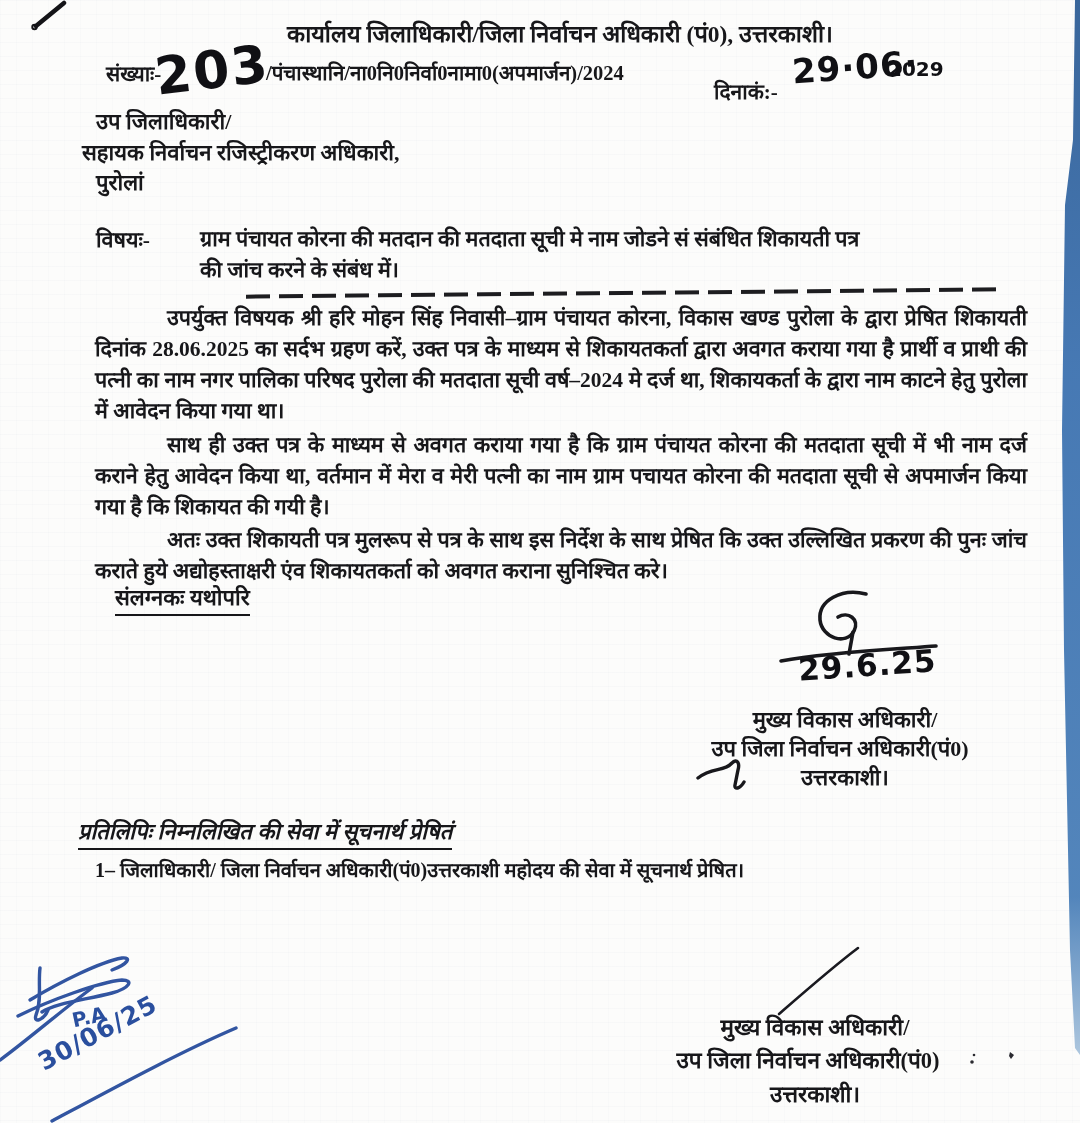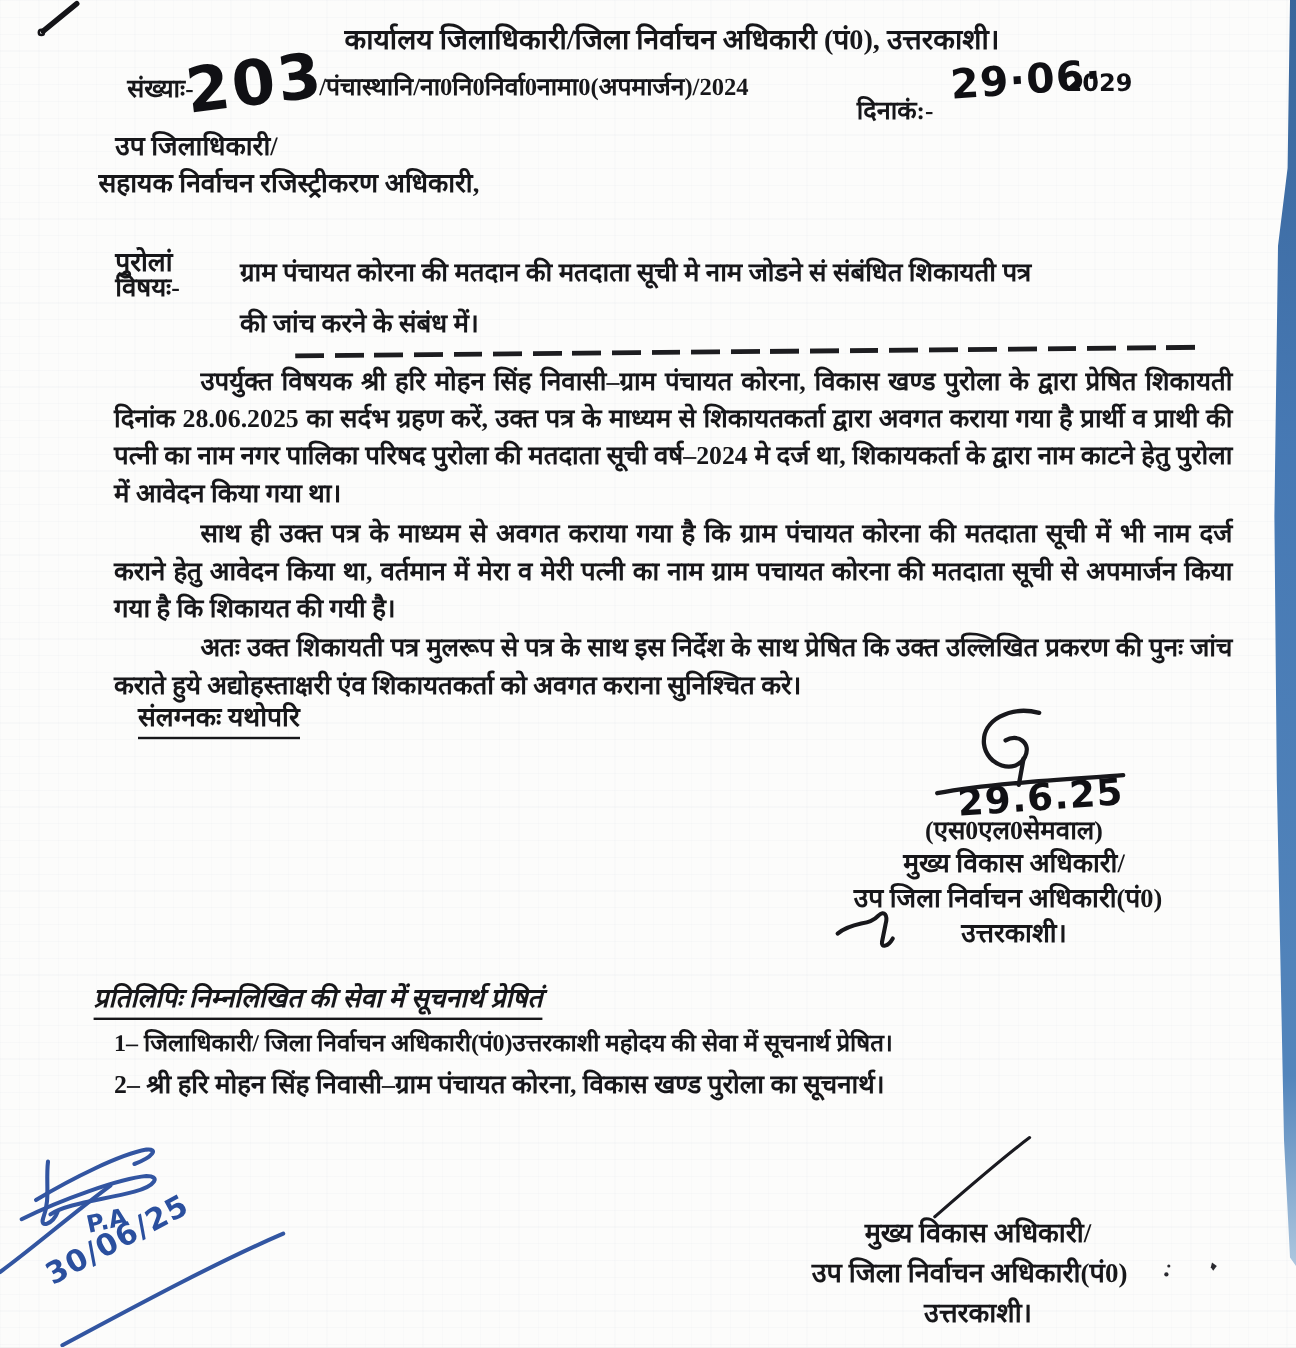--- a/index.html
+++ b/index.html
@@ -55,43 +55,41 @@
 
   <div class="t b" style="left:106px;top:61px;font-size:21px;">संख्याः-</div>
   <div class="t hw" style="left:155px;top:38px;font-size:52px;transform:rotate(-7deg);letter-spacing:2px;">203</div>
   <div class="t b" style="left:266px;top:61px;font-size:20.5px;">/पंचास्थानि/ना0नि0निर्वा0नामा0(अपमार्जन)/2024</div>
   <div class="t b" style="left:714px;top:59px;font-size:21px;margin-top:20px;">दिनाकं:-</div>
   <div class="t hw" style="left:792px;top:46px;font-size:34px;transform:rotate(-4deg);letter-spacing:1px;">29·06·</div>
   <div class="t hw" style="left:888px;top:57px;font-size:20px;">2029</div>
 
   <div class="t b" style="left:96px;top:108px;font-size:22px;">उप जिलाधिकारी/</div>
   <div class="t b" style="left:82px;top:139px;font-size:22px;">सहायक निर्वाचन रजिस्ट्रीकरण अधिकारी,</div>
-  <div class="t b" style="left:96px;top:169px;font-size:22px;margin-top:36px;">पुरोलां</div>
+  <div class="t b" style="left:96px;top:169px;font-size:22px;">पुरोलां</div>
 
   <div class="t b" style="left:96px;top:227px;font-size:21.5px;">विषयः-</div>
-  <div class="t b" style="left:200px;top:214px;font-size:21.5px;">ग्राम पंचायत कोरना की मतदान की मतदाता सूची मे नाम जोडने सं संबंधित शिकायती पत्र</div>
+  <div class="t b" style="left:200px;top:226px;font-size:21.5px;">ग्राम पंचायत कोरना की मतदान की मतदाता सूची मे नाम जोडने सं संबंधित शिकायती पत्र</div>
   <div class="t b" style="left:200px;top:257px;font-size:21.5px;">की जांच करने के संबंध में।</div>
 
   <div id="dashline"></div>
 
   <div class="para" style="top:303px;">उपर्युक्त विषयक श्री हरि मोहन सिंह निवासी–ग्राम पंचायत कोरना, विकास खण्ड पुरोला के द्वारा प्रेषित शिकायती दिनांक 28.06.2025 का सर्दभ ग्रहण करें, उक्त पत्र के माध्यम से शिकायतकर्ता द्वारा अवगत कराया गया है प्रार्थी व प्राथी की पत्नी का नाम नगर पालिका परिषद पुरोला की मतदाता सूची वर्ष–2024 मे दर्ज था, शिकायकर्ता के द्वारा नाम काटने हेतु पुरोला में आवेदन किया गया था।</div>
   <div class="para" style="top:430px;">साथ ही उक्त पत्र के माध्यम से अवगत कराया गया है कि ग्राम पंचायत कोरना की मतदाता सूची में भी नाम दर्ज कराने हेतु आवेदन किया था, वर्तमान में मेरा व मेरी पत्नी का नाम ग्राम पचायत कोरना की मतदाता सूची से अपमार्जन किया गया है कि शिकायत की गयी है।</div>
   <div class="para" style="top:525px;">अतः उक्त शिकायती पत्र मुलरूप से पत्र के साथ इस निर्देश के साथ प्रेषित कि उक्त उल्लिखित प्रकरण की पुनः जांच कराते हुये अद्योहस्ताक्षरी एंव शिकायतकर्ता को अवगत कराना सुनिश्चित करे।</div>
 
   <div class="t b underline" style="left:95px;top:584px;font-size:22px;margin-left:20px;">संलग्नकः यथोपरि</div>
 
   <div class="t hw" style="left:798px;top:646px;font-size:31px;transform:rotate(-4deg);letter-spacing:1px;">29.6.25</div>
-  <div class="t b ctr" style="left:715px;top:679px;width:260px;font-size:21.5px;">(एस0एल0सेमवाल)</div>
   <div class="t b ctr" style="left:700px;top:706px;width:290px;font-size:22px;">मुख्य विकास अधिकारी/</div>
   <div class="t b ctr" style="left:665px;top:735px;width:350px;font-size:22px;">उप जिला निर्वाचन अधिकारी(पं0)</div>
   <div class="t b ctr" style="left:700px;top:764px;width:290px;font-size:22px;">उत्तरकाशी।</div>
 
   <div class="t b underline" style="left:78px;top:818px;font-size:22px;font-style:italic;">प्रतिलिपिः निम्नलिखित की सेवा में सूचनार्थ प्रेषितं</div>
   <div class="t b" style="left:95px;top:858px;font-size:20px;">1– जिलाधिकारी/ जिला निर्वाचन अधिकारी(पं0)उत्तरकाशी महोदय की सेवा में सूचनार्थ प्रेषित।</div>
-  <div class="t b" style="left:95px;top:891px;font-size:21.5px;">2– श्री हरि मोहन सिंह निवासी–ग्राम पंचायत कोरना, विकास खण्ड पुरोला का सूचनार्थ।</div>
 
   <div class="t hw-blue" style="left:72px;top:1005px;font-size:20px;transform:rotate(-12deg);">P.A</div>
   <div class="t hw-blue" style="left:40px;top:1048px;font-size:25px;transform:rotate(-28deg);transform-origin:left center;letter-spacing:1px;">30/06/25</div>
 
   <div class="t b ctr" style="left:660px;top:1014px;width:310px;font-size:22.5px;">मुख्य विकास अधिकारी/</div>
   <div class="t b ctr" style="left:628px;top:1047px;width:360px;font-size:22.5px;">उप जिला निर्वाचन अधिकारी(पं0)</div>
   <div class="t b ctr" style="left:660px;top:1081px;width:310px;font-size:22.5px;">उत्तरकाशी।</div>
 
   <svg class="overlay" width="1080" height="1123" viewBox="0 0 1080 1123">
 

